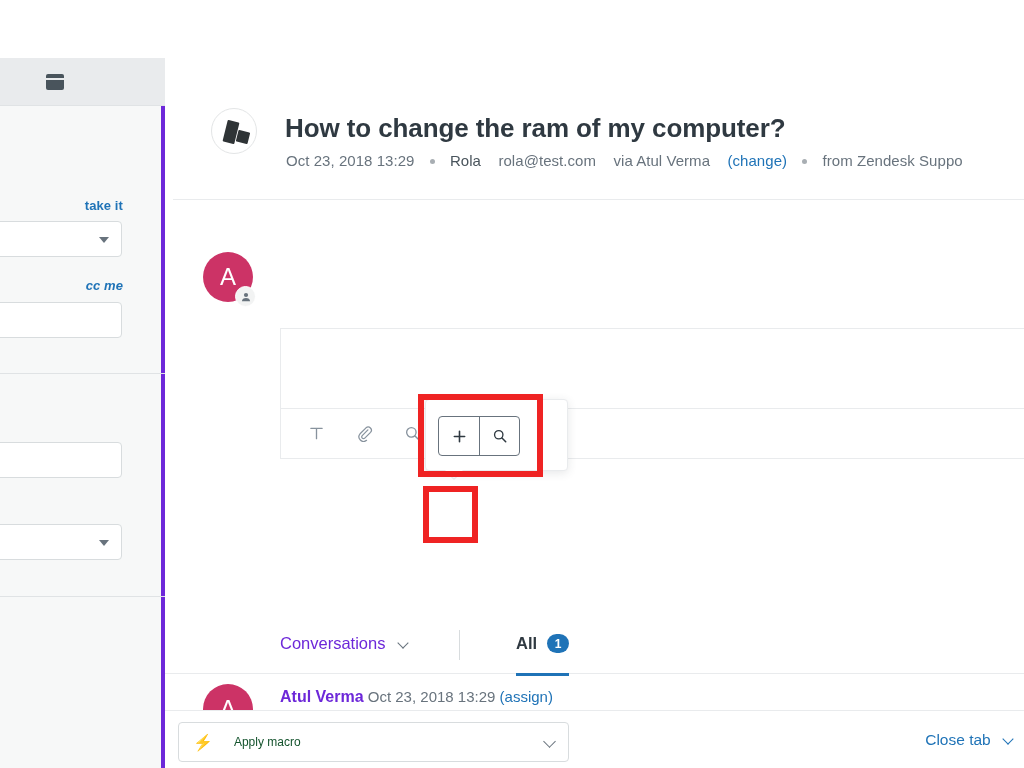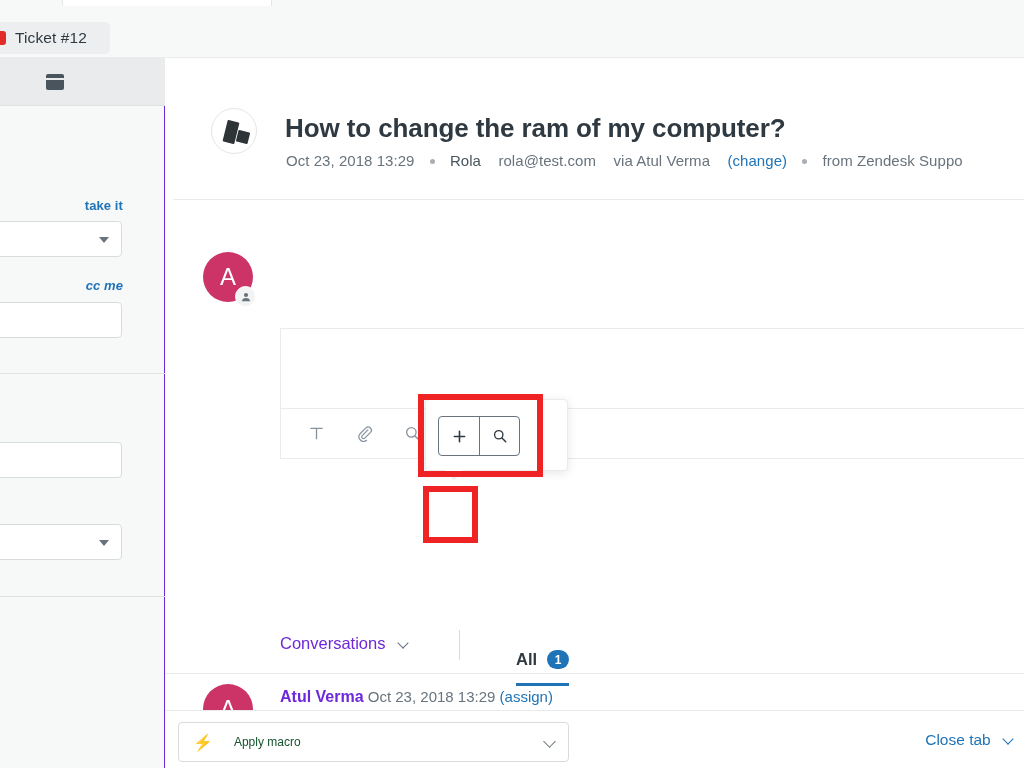--- a/index.html
+++ b/index.html
@@ -41,21 +41,21 @@
   }
   .ticket-tab-label {
     font-size: 15.5px; color: #2f3941; white-space: nowrap;
     letter-spacing: .1px;
   }
 
   
   .sidebar {
     position: absolute; left: 0; top: 58px; width: 165px; height: 710px;
     background: #f7f8f8;
-    border-right: 1px solid #6d28d9;
+    border-right: 4px solid #6d28d9;
   }
   .sidebar-head {
     position: absolute; left: 0; top: 0; width: 165px; height: 48px;
     background: #e9ebed; border-bottom: 1px solid #e0e3e5;
   }
   .panel-icon {
     position: absolute; left: 46px; top: 16px; width: 18px; height: 16px;
     background: #49545c; border-radius: 2px;
   }
   .panel-icon:after {
@@ -229,22 +229,22 @@
     display: inline-block; width: 8px; height: 8px;
     border-right: 1.6px solid #68737d; border-bottom: 1.6px solid #68737d;
     transform: rotate(45deg); margin-left: 9px; margin-bottom: 3px;
     vertical-align: middle;
   }
   .conv-vrule {
     position: absolute; left: 294px; top: 8px; width: 1px; height: 30px;
     background: #d8dcde;
   }
   .conv-all {
-    position: absolute; left: 351px; top: 28px;
-    display: flex; align-items: center; padding-bottom: 17px; text-align: right;
+    position: absolute; left: 351px; top: 12px;
+    display: flex; align-items: center; padding-bottom: 23px; text-align: right;
   }
   .conv-all:after {
     content: ""; position: absolute; left: 0; right: 0; bottom: 0;
     height: 3px; background: #1f73b7;
   }
   .conv-all .lbl { font-size: 16.5px; font-weight: 700; color: #2f3941; }
   .badge {
     margin-left: 10px; min-width: 22px; height: 19px; padding: 0 6px;
     background: #1f73b7; color: #fff; border-radius: 10px;
     font-size: 12px; font-weight: 700;
@@ -294,27 +294,20 @@
     position: absolute; right: 12px; top: 20px;
     font-size: 15.5px; color: #1f73b7; white-space: nowrap;
   }
   .close-tab .chev { border-color: #1f73b7; }
 </style>
 </head>
 <body>
 
 <div id="app">
 
-  <div class="topstrip">
-    <div class="chrome-tab-stub"></div>
-    <div class="ticket-tab">
-      <div class="tab-status-dot"></div>
-      <span class="ticket-tab-label">Ticket #12</span>
-    </div>
-  </div>
 
   <div class="sidebar">
     <div class="sidebar-head">
       <div class="panel-icon"></div>
     </div>
     <div class="sidebar-body">
 
       <div class="sb-link" style="top:92px;">take it</div>
       <div class="sb-field" style="top:115px;">
         <div class="sb-caret"></div>

